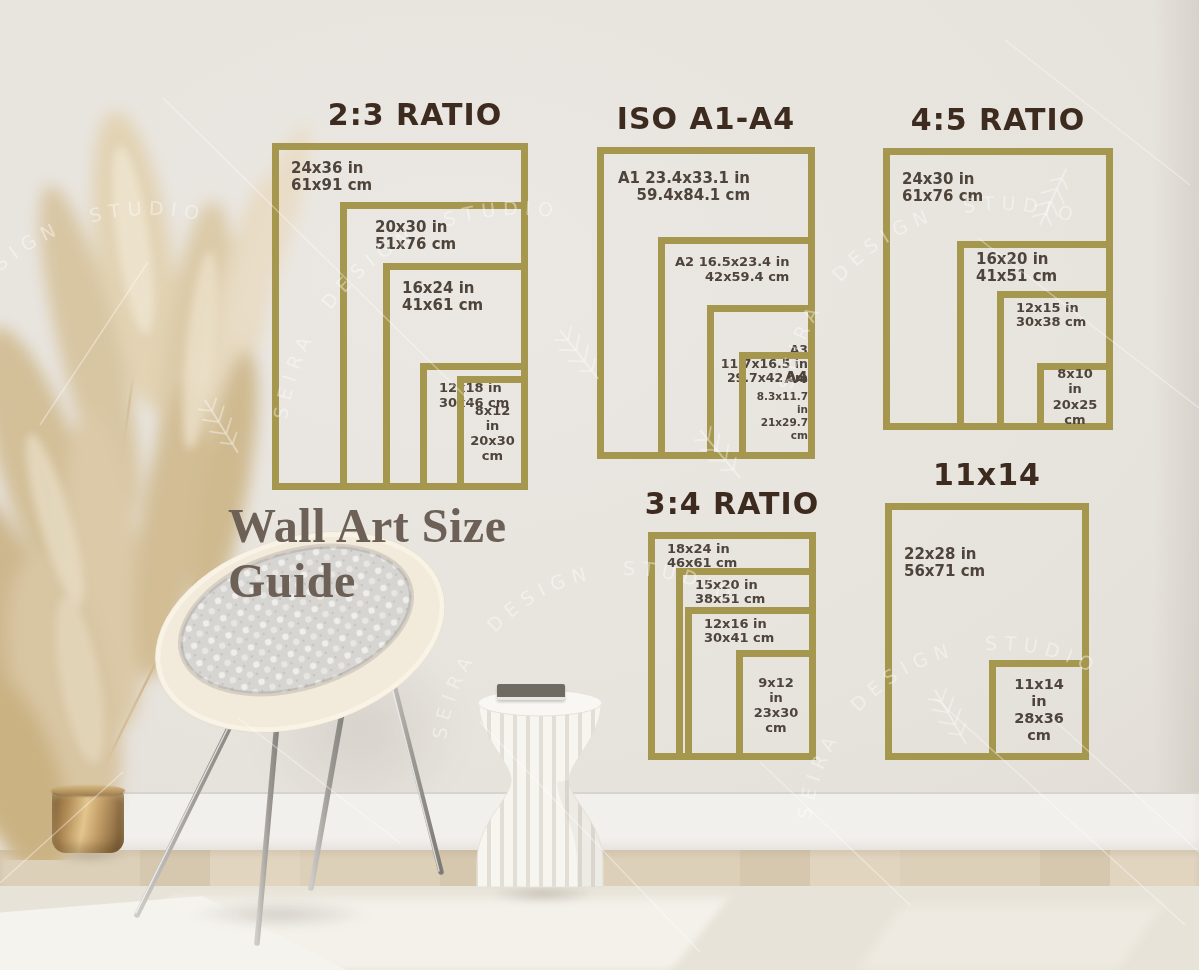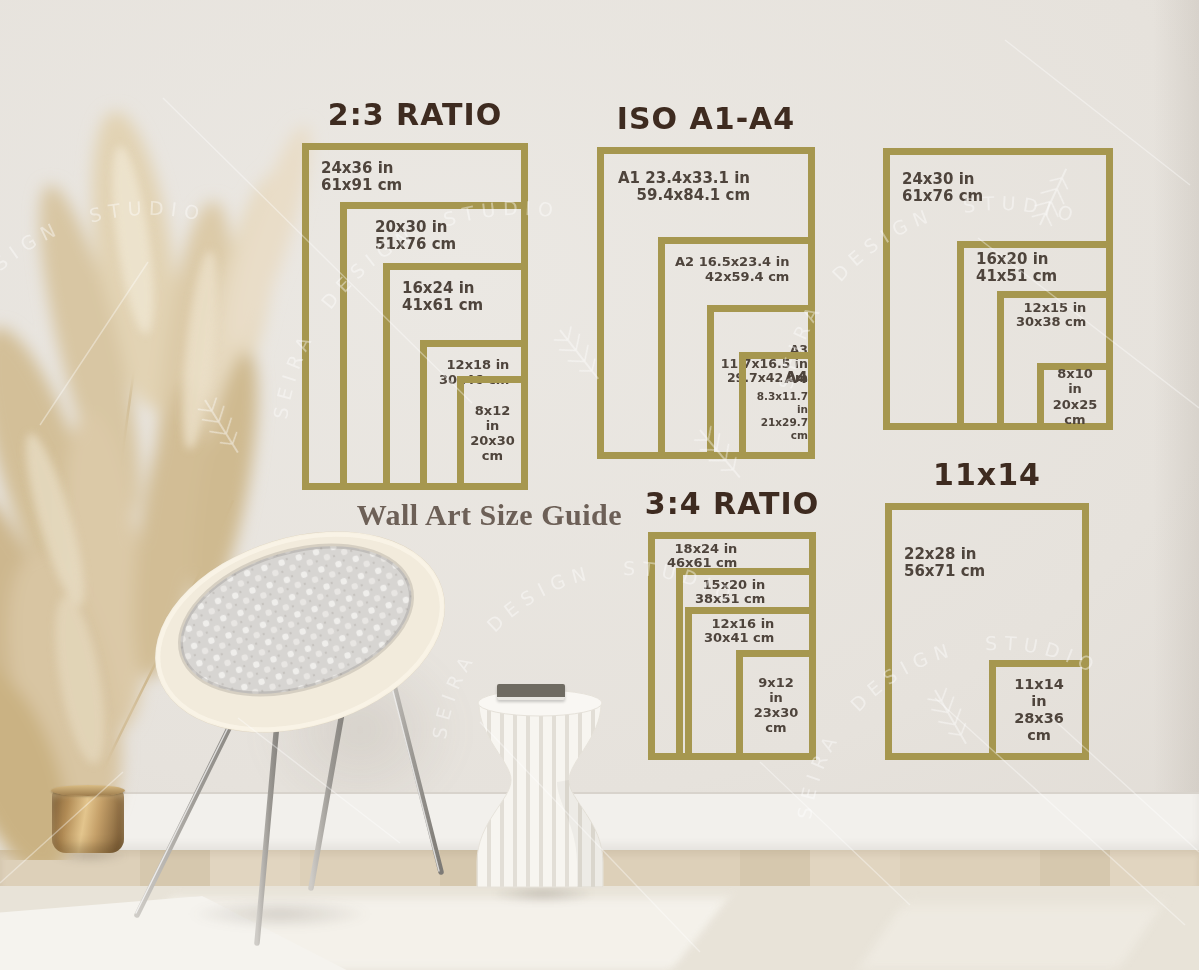--- a/index.html
+++ b/index.html
@@ -41,29 +41,29 @@
   .grp{position:absolute;z-index:6;}
   .gtitle{position:absolute;bottom:100%;left:50%;transform:translateX(-50%);margin-bottom:11px;
         font-weight:bold;font-size:30px;letter-spacing:1px;color:#3e2b20;white-space:nowrap;}
   .fr{position:absolute;right:0;bottom:0;border:7px solid #a6974f;box-sizing:border-box;}
   .fl{position:absolute;left:12px;top:10px;font-weight:bold;font-size:15px;line-height:1.16;color:#4e443c;}
   .fl span{display:block;}
   .g-iso .fl{text-align:right;}
   .fr.ctr{display:flex;align-items:center;justify-content:center;text-align:center;}
   .fr.ctr .fl{position:static;font-size:13px;max-width:48px;margin:0 auto;}
   .fl.tight{top:3px;line-height:1.1;}
-  .fs13{font-size:13px!important;text-align:right;}
+  .fs13{font-size:13px!important;}
   .fs12{font-size:12.5px!important;margin-top:28px;}
   .w62{max-width:62px!important;}
   .w60{max-width:60px!important;font-size:14.5px!important;}
   .nm{font-size:16px!important;margin-bottom:2px;}
   .sub{font-size:10.5px!important;line-height:1.25;}
   
-  .caption{position:absolute;left:228px;top:498px;width:394px;text-align:right;z-index:7;
-        font-family:"Liberation Serif","DejaVu Serif",serif;font-weight:bold;font-size:30px;
+  .caption{position:absolute;left:228px;top:498px;width:394px;text-align:left;z-index:7;
+        font-family:"Liberation Serif","DejaVu Serif",serif;font-weight:bold;font-size:48px;
         color:#6d6057;letter-spacing:.5px;}
   
   .svgabs{position:absolute;}
   .book{position:absolute;left:497px;top:684px;width:68px;height:13px;background:#6f6b62;
         border-radius:2px;border-bottom:3px solid #e9e7e2;box-shadow:0 2px 3px rgba(0,0,0,.2);z-index:5;}
   .wmk{position:absolute;inset:0;z-index:9;pointer-events:none;}
 </style>
 </head>
 <body>
 
@@ -169,39 +169,39 @@
     </defs>
     <path d="M14,22 C14,55 46,80 46,98 C46,118 12,140 12,180 L12,205 L138,205 L138,180
              C138,140 104,118 104,98 C104,80 136,55 136,22 Z" fill="url(#flute)" stroke="#e6e2da" stroke-width="1"></path>
     <ellipse cx="75" cy="21" rx="62" ry="13" fill="#f9f7f3" stroke="#e6e2da"></ellipse>
     <path d="M104,98 C104,118 138,140 138,180 L138,205 L112,205 L112,180 C112,145 92,120 92,100 Z" fill="rgba(120,110,95,.07)"></path>
   </svg>
   <div class="book"></div>
 
   <div class="grp" style="left:302px;top:143px;width:226px;height:347px">
     <div class="gtitle">2:3 RATIO</div>
-    <div class="fr" style="width:226px;height:347px">
+    <div class="fr" style="width:256px;height:347px">
       <div class="fl">
         <span>24x36 in</span>
         <span>61x91 cm</span>
         </div>
     </div>
     <div class="fr" style="width:188px;height:288px">
       <div class="fl" style="left:28px">
         <span>20x30 in</span>
         <span>51x76 cm</span>
         </div>
     </div>
     <div class="fr" style="width:145px;height:227px">
       <div class="fl">
         <span>16x24 in</span>
         <span>41x61 cm</span>
         </div>
     </div>
-    <div class="fr" style="width:108px;height:150px">
+    <div class="fr" style="width:108px;height:127px">
       <div class="fl fs13">
         <span>12x18 in</span>
         <span>30x46 cm</span>
         </div>
     </div>
     <div class="fr ctr" style="width:71px;height:114px">
       <div class="fl">
         <span>8x12 in</span>
         <span>20x30 cm</span>
         </div>
@@ -231,20 +231,21 @@
     <div class="fr ctr" style="width:76px;height:107px">
       <div class="fl w62">
         <span class="nm">A4</span>
         <span class="sub">8.3x11.7 in</span>
         <span class="sub">21x29.7 cm</span>
         </div>
     </div>
   </div>
 
   <div class="grp" style="left:883px;top:148px;width:230px;height:282px">
+    <div class="gtitle">4:5 RATIO</div>
     <div class="fr" style="width:230px;height:282px">
       <div class="fl" style="top:16px">
         <span>24x30 in</span>
         <span>61x76 cm</span>
         </div>
     </div>
     <div class="fr" style="width:156px;height:189px">
       <div class="fl tight">
         <span>16x20 in</span>
         <span>41x51 cm</span>

